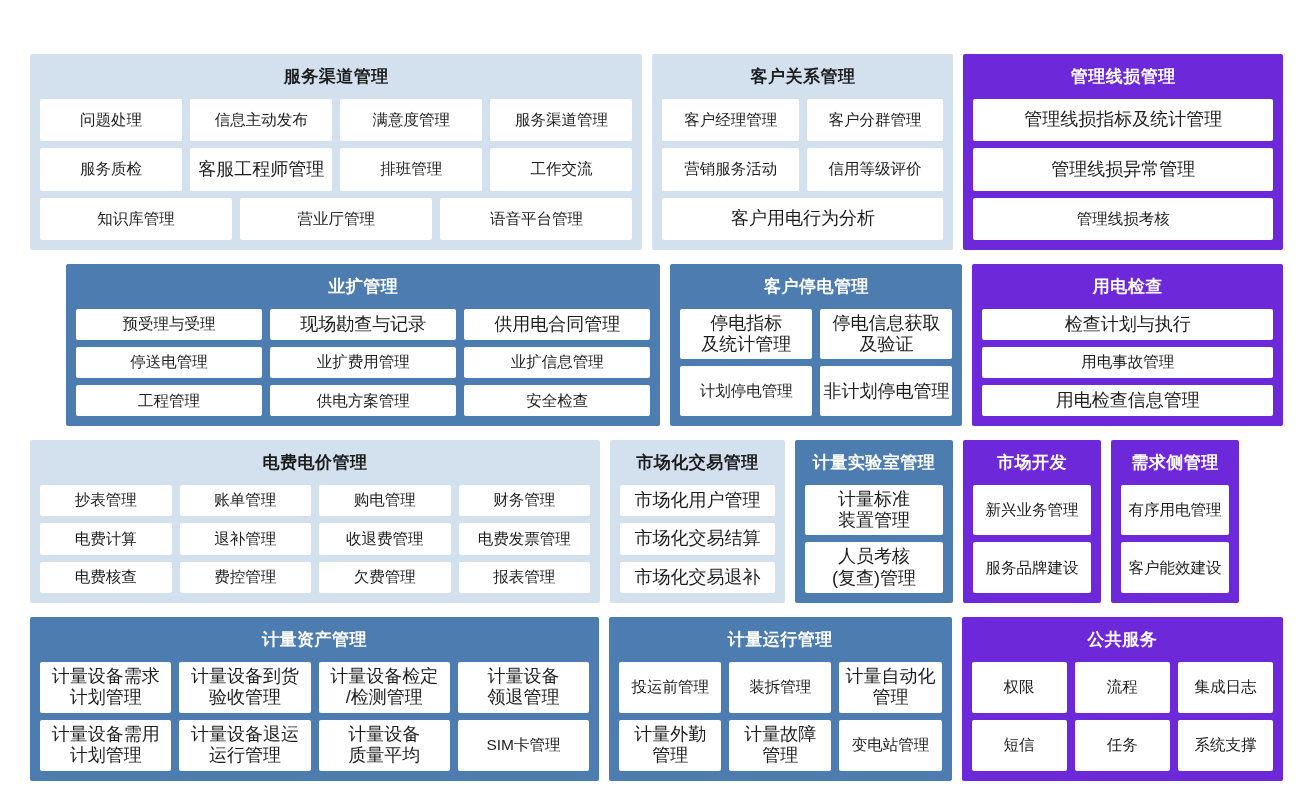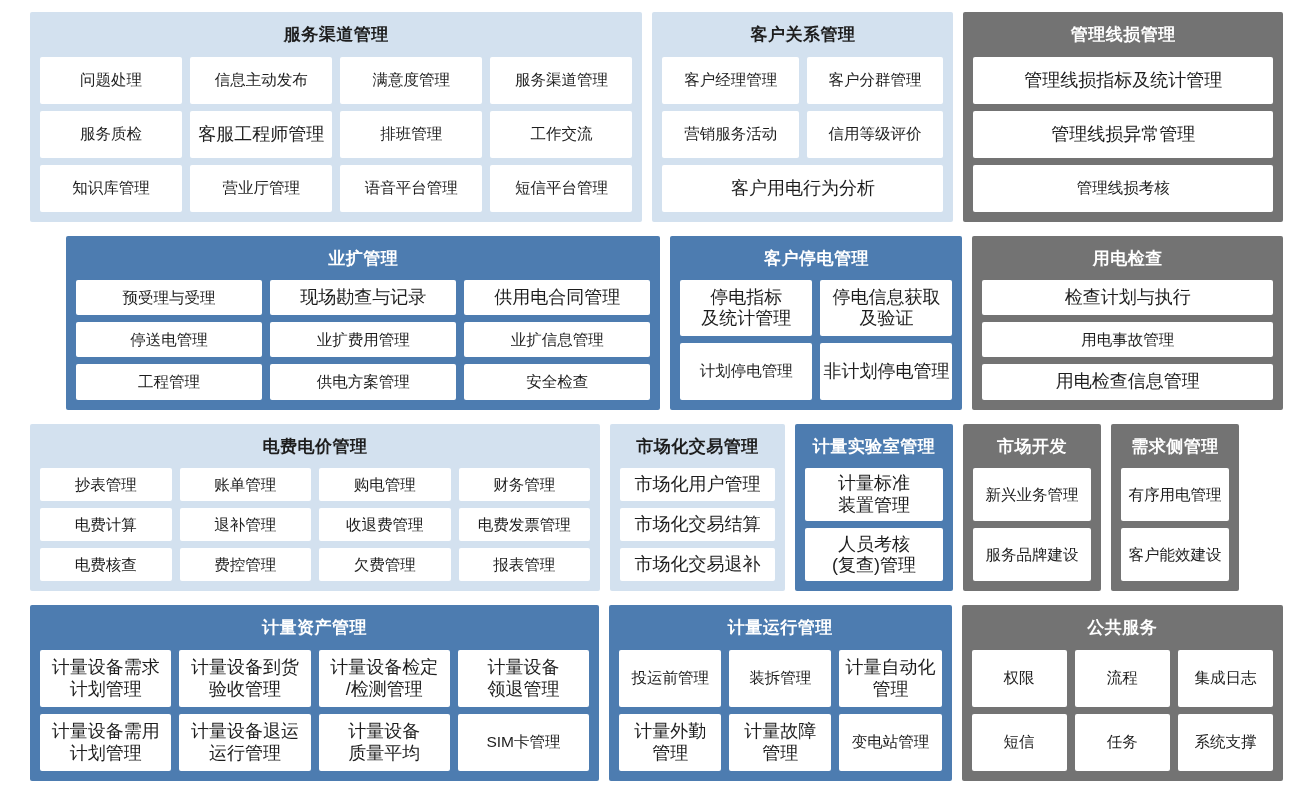--- a/index.html
+++ b/index.html
@@ -26,21 +26,21 @@
 
   
   .panel {
     border-radius: 2px;
     padding: 8px 10px 10px 10px;
     display: flex;
     flex-direction: column;
   }
   .panel.blue-light { background: #d3e1ef; }
   .panel.blue-dark  { background: #4d7cb0; }
-  .panel.teal       { background: #737373; }
+  .panel.teal       { background: #6d28d9; }
 
   .panel-title {
     text-align: center;
     font-weight: bold;
     font-size: 17px;
     line-height: 1.45;
     letter-spacing: 0.5px;
     padding: 3px 0 9px 0;
   }
   .blue-light .panel-title { color: #1d1d1d; }
@@ -87,21 +87,21 @@
   .r3-c2 { width: 175px; }
   .r3-c3 { width: 158px; }
   .r3-c4 { width: 138px; }
   .r3-c5 { width: 128px; justify-content: center; }
 
   
   .r4-c1 { width: 570px; }
   .r4-c2 { width: 343px; }
   .r4-c3 { width: 322px; }
 
-  .row1 { height: 215px; }
+  .row1 { height: 215px; margin-top: 42px; }
   .row2 { height: 178px; }
   .row3 { height: 172px; }
   .row4 { height: 180px; }
 </style>
 </head>
 <body>
 
 <div id="board">
     <div class="row row1">
       <div class="panel blue-light r1-c1">
@@ -116,21 +116,20 @@
           <div class="cell-row">
             <div class="cell">服务质检</div>
             <div class="cell narrow-txt">客服工程师管理</div>
             <div class="cell">排班管理</div>
             <div class="cell">工作交流</div>
           </div>
           <div class="cell-row">
             <div class="cell">知识库管理</div>
             <div class="cell">营业厅管理</div>
             <div class="cell">语音平台管理</div>
-            <div class="cell">短信平台管理</div>
           </div>
         </div>
       </div>
       <div class="panel blue-light r1-c2">
         <div class="panel-title">客户关系管理</div>
         <div class="cells">
           <div class="cell-row">
             <div class="cell">客户经理管理</div>
             <div class="cell">客户分群管理</div>
           </div>

